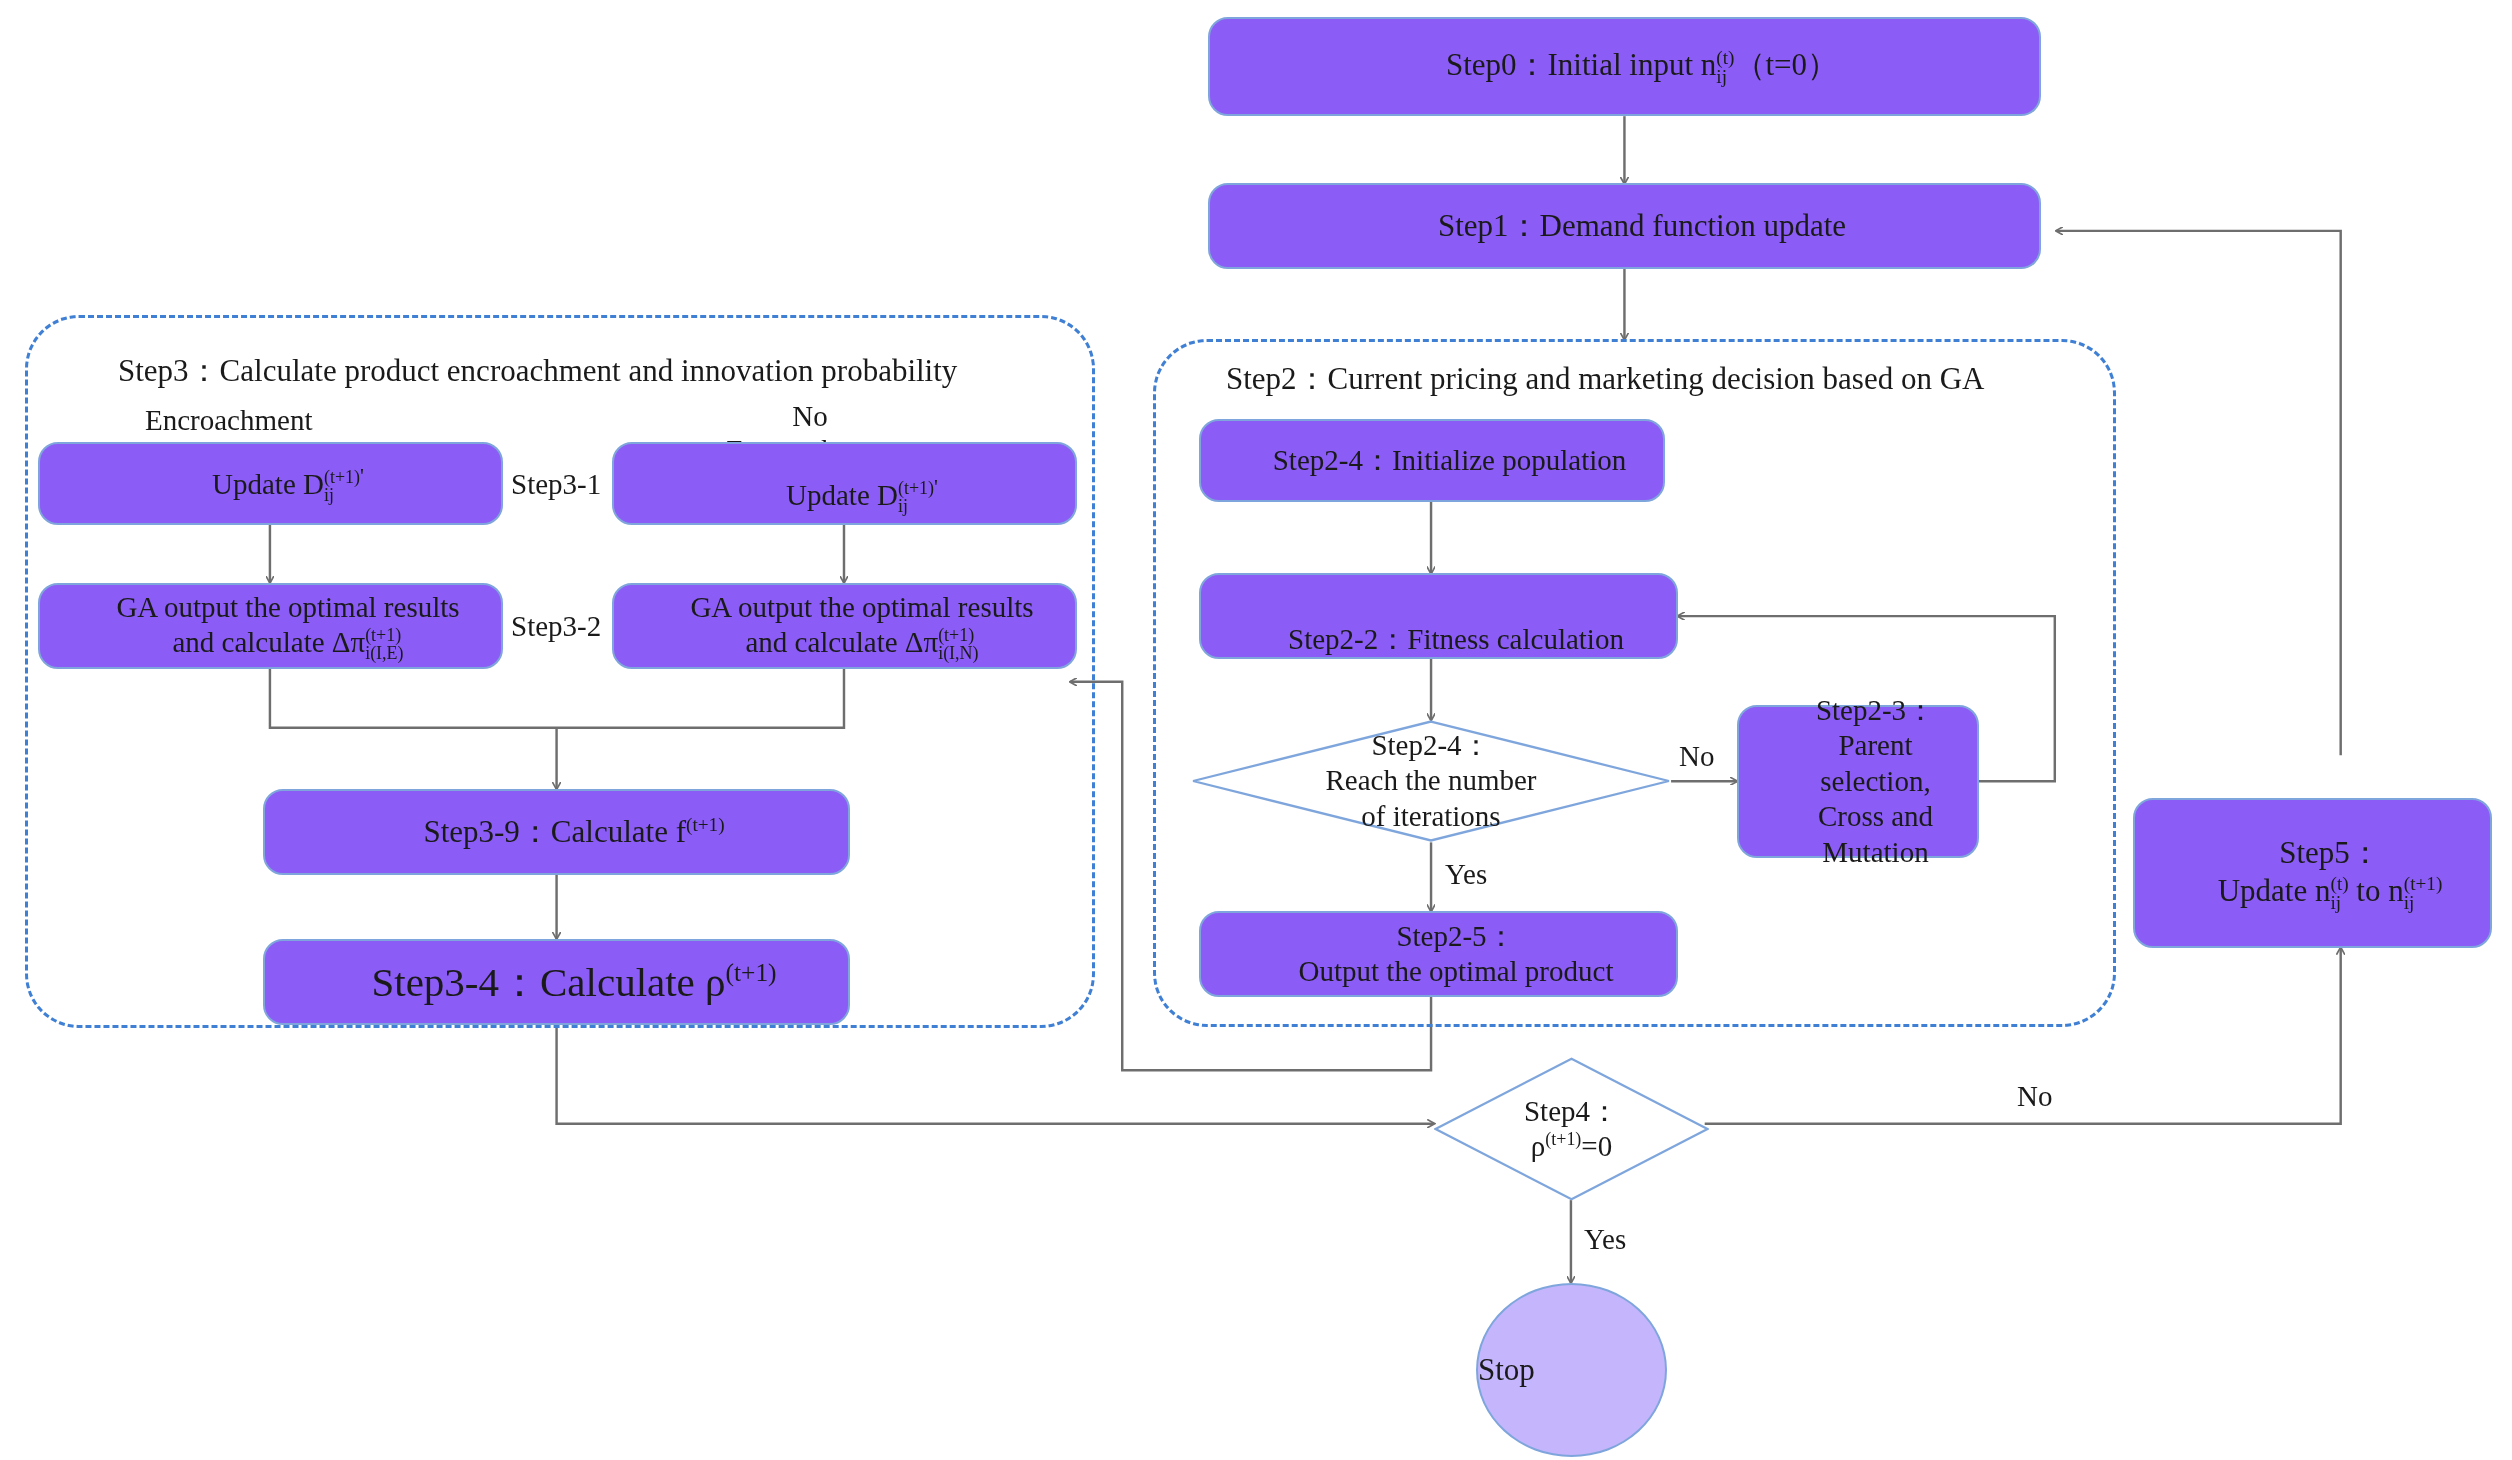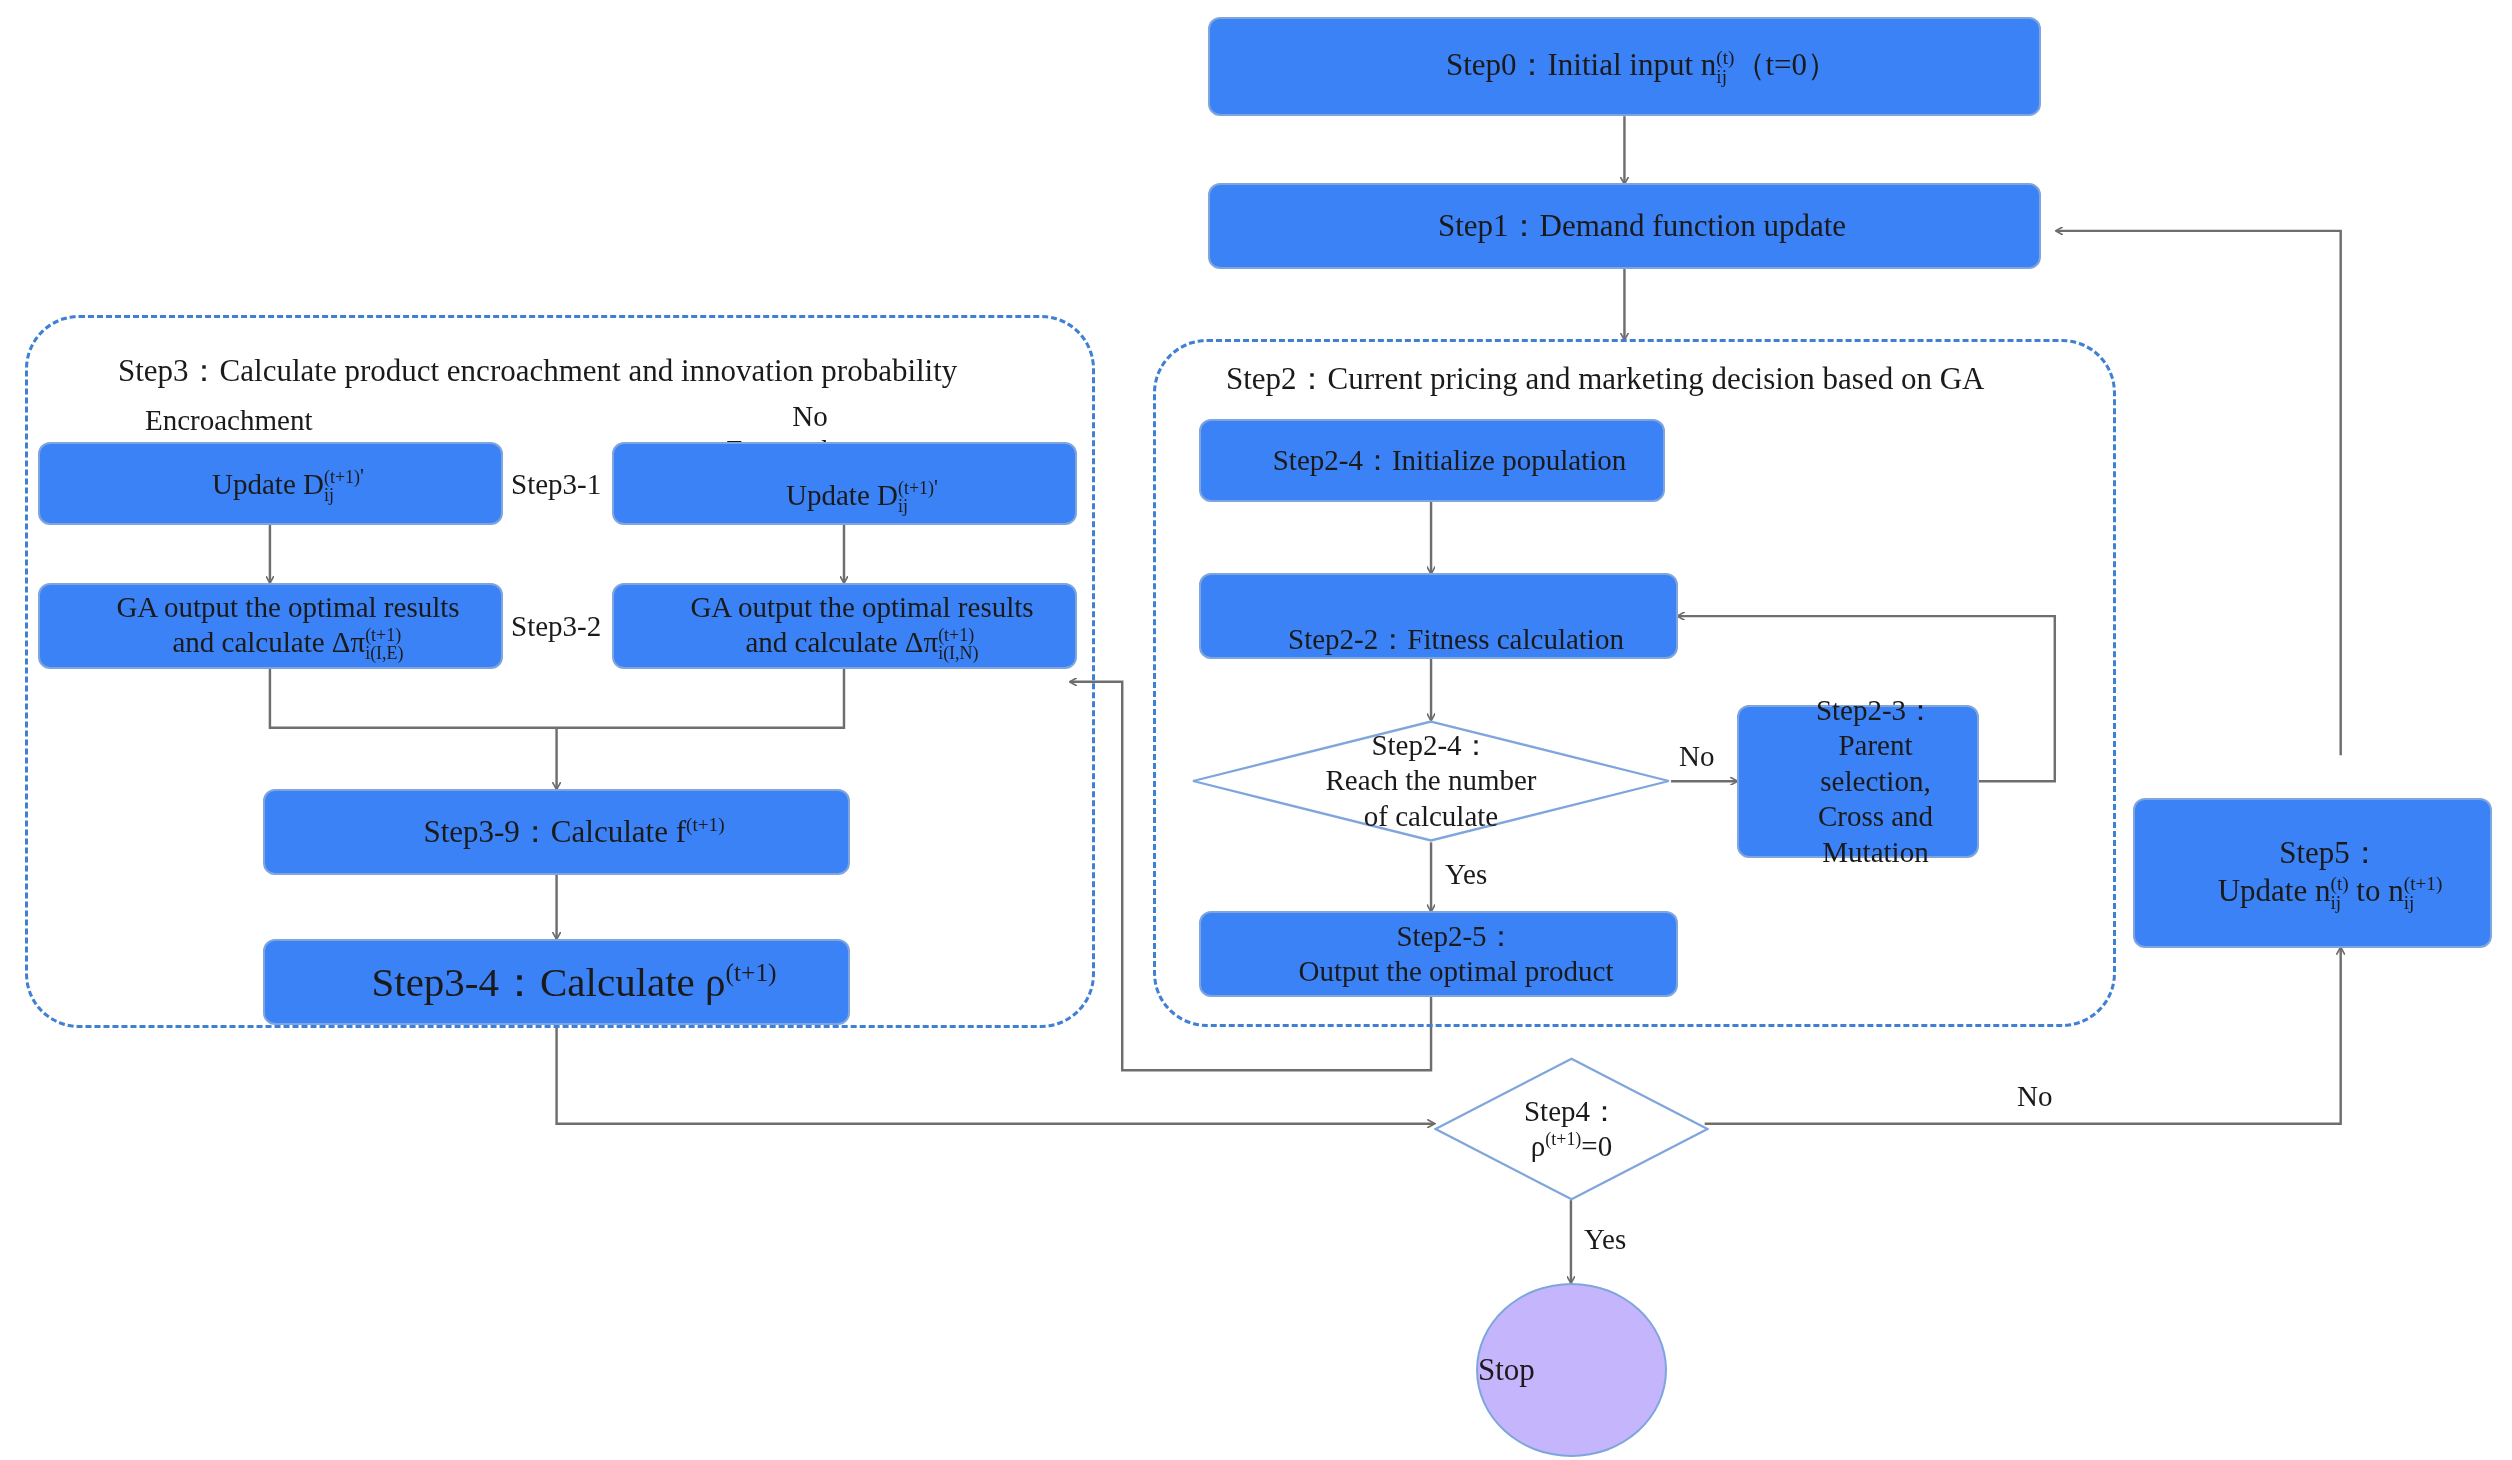--- a/index.html
+++ b/index.html
@@ -2,22 +2,22 @@
 <html style="font-size:12.2px"><head>
 <meta charset="utf-8">
 <style>
   html,body{margin:0;padding:0;background:#fff;}
   body{width:2512px;height:1460px;position:relative;
        font-family:"Liberation Serif","DejaVu Serif",serif;color:#1a1a1a;}
   #canvas{position:absolute;left:0;top:0;width:2512px;height:1460px;overflow:hidden;}
   svg.layer{position:absolute;left:0;top:0;width:2512px;height:1460px;pointer-events:none;}
 
   .node{position:absolute;box-sizing:border-box;display:flex;align-items:center;
-        justify-content:center;text-align:center;background:#3b82f6;
-        border:2.3px solid #7fa6dc;border-radius:12px;line-height:1.22;padding-left:35px;}
+        justify-content:center;text-align:center;background:#8b5cf6;
+        border:2.3px solid #7fa6dc;border-radius:20px;line-height:1.22;padding-left:35px;}
   .node .txt{padding:0 7.6px;}
 
   .dashed{position:absolute;box-sizing:border-box;border:3.1px dashed #3f7fd4;
           border-radius:54px;background:transparent;}
 
   .label{position:absolute;white-space:nowrap;background:transparent;}
   .lbl-md{font-size:29px;}
   .lbl-lg{font-size:31px;margin-left:26px;}
 
   .diamond-wrap{position:absolute;}
@@ -118,21 +118,21 @@
   </div>
 
   <div class="diamond-wrap" style="left:1191px;top:720px;width:480px;height:122px;">
     <svg width="480" height="122" viewBox="0 0 628 160" xmlns="http://www.w3.org/2000/svg">
       <polygon points="314,2 626,80 314,158 2,80" fill="#fff" stroke="#7fa6dc" stroke-width="3"></polygon>
     </svg>
     <div class="dtext">
       <div>
         <span>Step2-4：</span><br>
         <span>Reach the number</span><br>
-        <span>of calculate</span>
+        <span>of iterations</span>
       </div>
     </div>
   </div>
 
   <div class="label lbl-md" style="left:1679px;top:740px;">No</div>
   <div class="label lbl-md" style="left:1445px;top:858px;">Yes</div>
 
   <div class="node" style="left:1199px;top:911px;width:479px;height:86px;font-size:29px;">
     <span class="txt">
       <span>Step2-5：</span><br>

